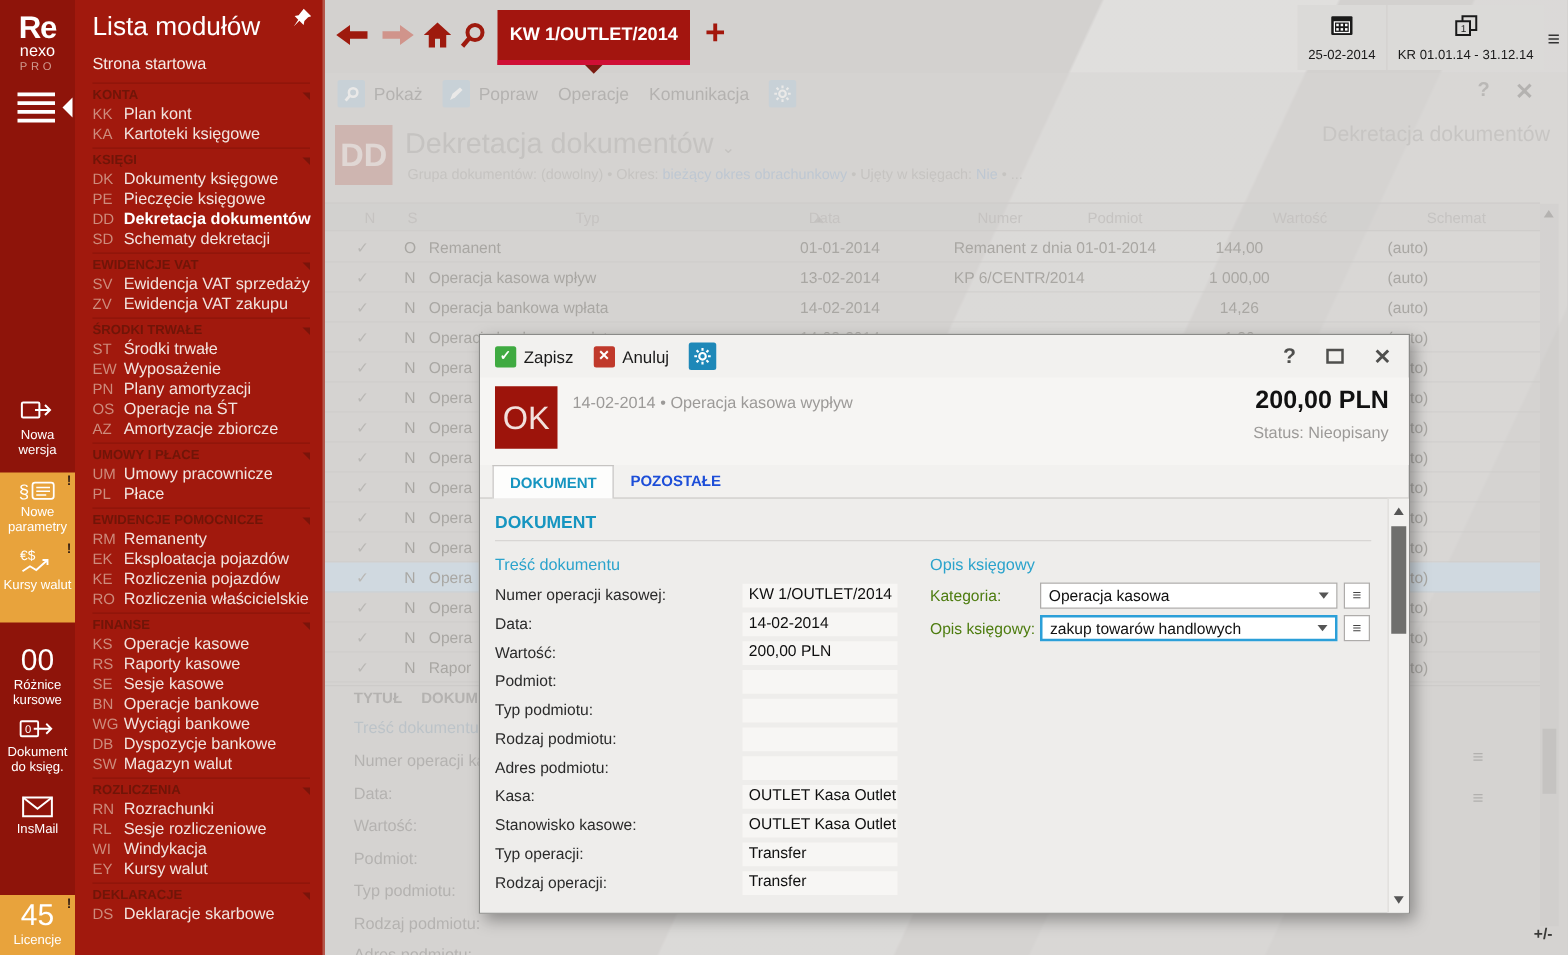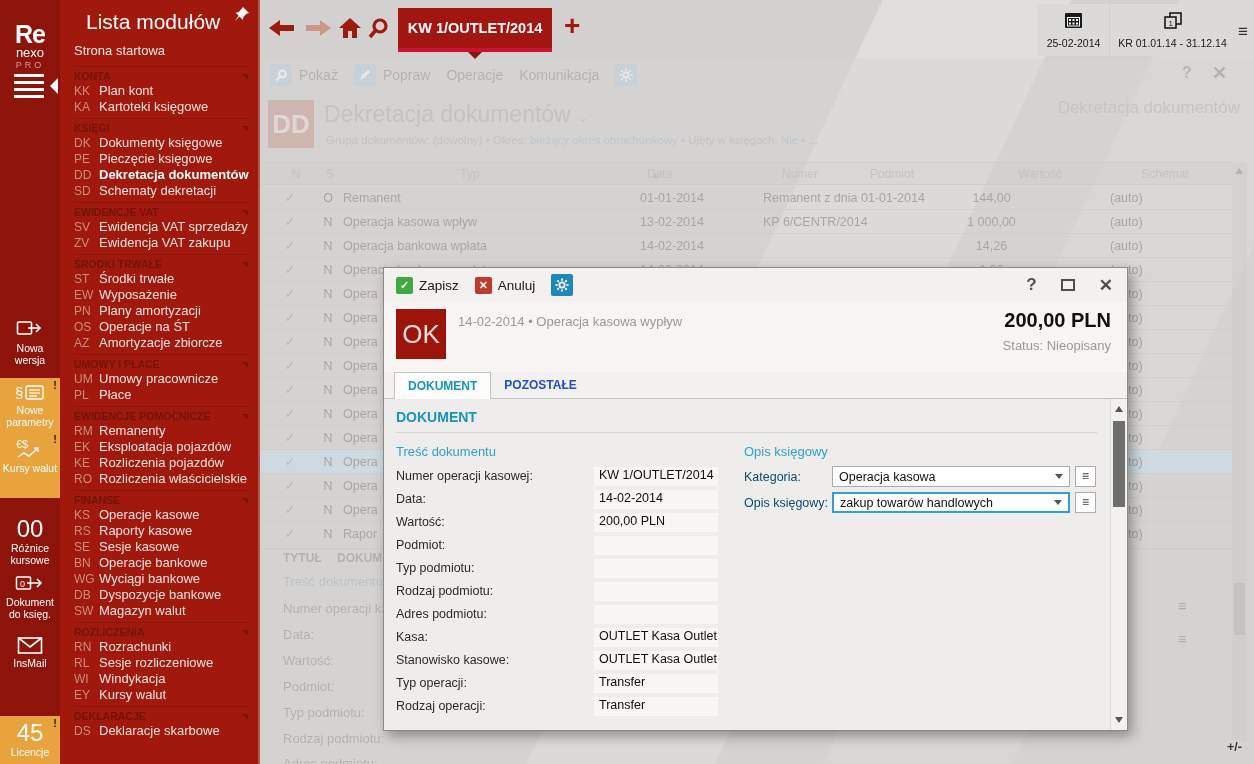--- a/index.html
+++ b/index.html
@@ -2,39 +2,39 @@
 <html><head>
 <meta charset="utf-8">
 <style>
   * { margin:0; padding:0; box-sizing:border-box; }
   html,body { width:1254px; height:764px; overflow:hidden;
     font-family:"Liberation Sans", sans-serif; background:#d3d1cf; }
   .stage { position:relative; width:1254px; height:764px; }
 
   
   .rail { position:absolute; left:0; top:0; width:60px; height:764px; background:#8e140a; z-index:70; }
-  .logo { padding-top:22px; text-align:center; color:#fff; }
+  .logo { padding-top:10px; text-align:center; color:#fff; }
   .logo .re { font-size:25px; font-weight:bold; letter-spacing:-1px; line-height:24px; }
   .logo .nexo { font-size:13px; font-weight:normal; line-height:13px; }
   .logo .pro { font-size:9px; color:#d09b90; letter-spacing:3px; line-height:12px; }
   .burger { position:absolute; left:0; top:66px; width:60px; height:40px; }
   .burger .bar { position:absolute; left:14px; width:30px; height:3px; background:#fff; }
   .burger .arr { position:absolute; right:2px; top:12px; width:0; height:0;
     border-top:8px solid transparent; border-bottom:8px solid transparent; border-right:8px solid #fff; }
   .rail-item { position:absolute; left:0; width:60px; text-align:center; color:#fff;
     font-size:10.5px; line-height:12px; padding-top:4px; }
   .rail-item.orange { background:#e8a33c; }
   .rail-item .big { font-size:24px; font-weight:300; line-height:26px; }
   .rail-item .bang { position:absolute; top:1px; right:3px; font-size:11px; font-weight:bold; color:#3a2313; }
   .rail-item svg { display:block; margin:2px auto 2px; }
 
   
   .sidebar { position:absolute; left:60px; top:0; width:200px; height:764px; background:#a1190d;
     color:#f2e4df; padding:6px 10px 0 14px; z-index:70; border-right:2px solid #b5564a; }
-  .sb-title { font-size:21px; font-weight:300; color:#fff; margin:4px 12px 8px; }
+  .sb-title { font-size:21px; font-weight:300; color:#fff; margin:4px 0 8px; }
   .pin { position:absolute; right:8px; top:6px; }
   .sb-home { font-size:13px; line-height:17px; color:#f7ece8; padding-bottom:4px; }
   .sec-h { position:relative; font-size:10.5px; font-weight:bold; color:#701508;
     border-top:1px solid #8c150a; margin-top:3px; padding:3px 0 1px; }
   .sec-h .tri { position:absolute; right:0; top:7px; width:0; height:0;
     border-left:6px solid transparent; border-top:6px solid #7a140a; }
   .mrow { display:flex; font-size:13px; line-height:16px; }
   .mrow .code { width:25px; color:#cd8b7c; font-size:12px; flex:none; }
   .mrow .mlabel { color:#f2e4df; white-space:nowrap; }
   .mrow.active .mlabel { color:#ffffff; font-weight:bold; }
@@ -149,21 +149,21 @@
   .dlg-body hr { border:none; border-top:1px solid #d8d6d4; margin-bottom:2px; }
   .cols { display:flex; }
   .colL { width:330px; flex:none; }
   .colR { margin-left:18px; flex:1; }
   .subhead { font-size:13px; color:#2ba3cc; margin:9px 0 7px; }
   .frow { display:flex; align-items:center; height:20px; margin-bottom:3px; }
   .flabel { width:198px; font-size:12.5px; color:#2b2b2b; flex:none; }
   .fval { width:124px; height:19px; background:#f7f6f4; font-size:12.5px; color:#0f0f0f;
     padding:1px 5px; white-space:nowrap; overflow:hidden; }
   .frow2 { display:flex; align-items:center; height:21px; margin-bottom:5px; }
-  .flabel2 { width:88px; font-size:12.5px; color:#0c4a6e; flex:none; }
+  .flabel2 { width:88px; font-size:12.5px; color:#4d7c0f; flex:none; }
   .dd { width:238px; height:21px; background:#fff; border:1px solid #aeacaa; display:flex;
     align-items:center; padding:0 6px; font-size:12.5px; color:#111; }
   .dd.focus { border:2px solid #2b9fd8; }
   .dd .chevd { margin-left:auto; width:0; height:0; border-left:4px solid transparent;
     border-right:4px solid transparent; border-top:5px solid #555; }
   .ddbtn { width:21px; height:21px; background:#fff; border:1px solid #aeacaa; margin-left:5px;
     text-align:center; line-height:19px; font-size:12px; color:#444; }
   .dscroll { position:absolute; right:0; top:0; bottom:0; width:17px; background:#f2f1ef;
     border-left:1px solid #dddbd9; }
   .dscroll .up { position:absolute; left:4px; top:7px; width:0; height:0;

